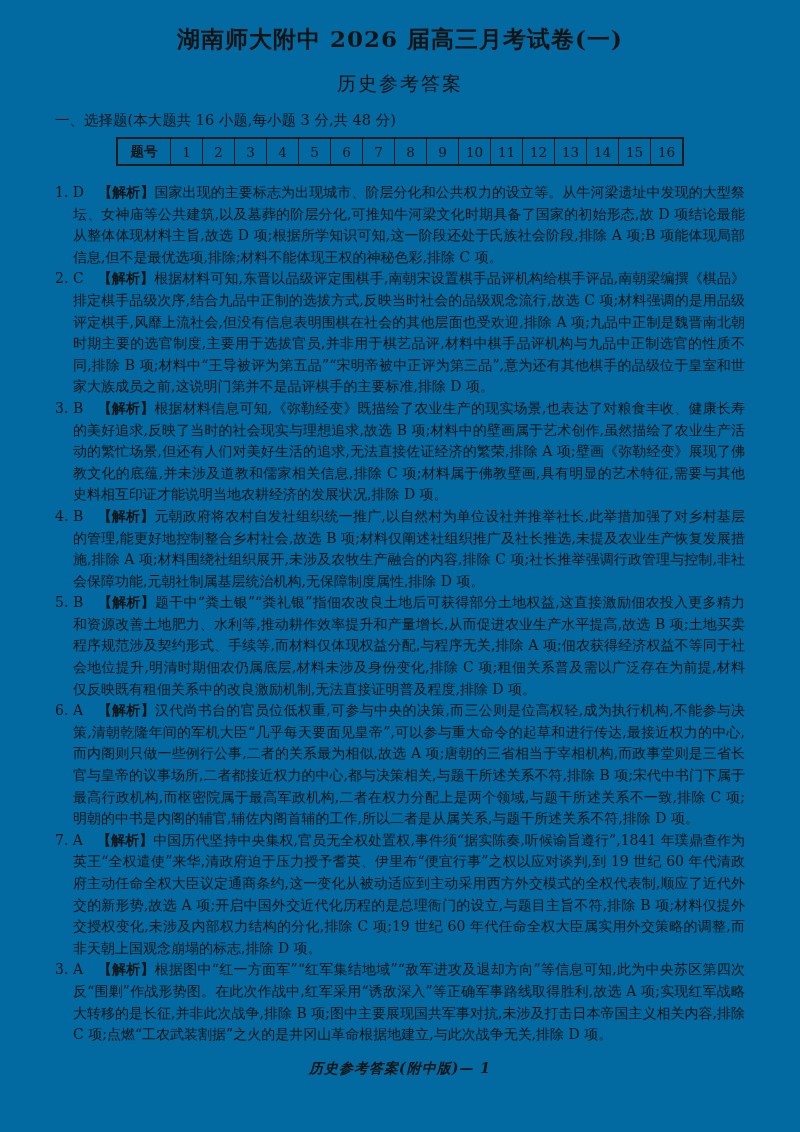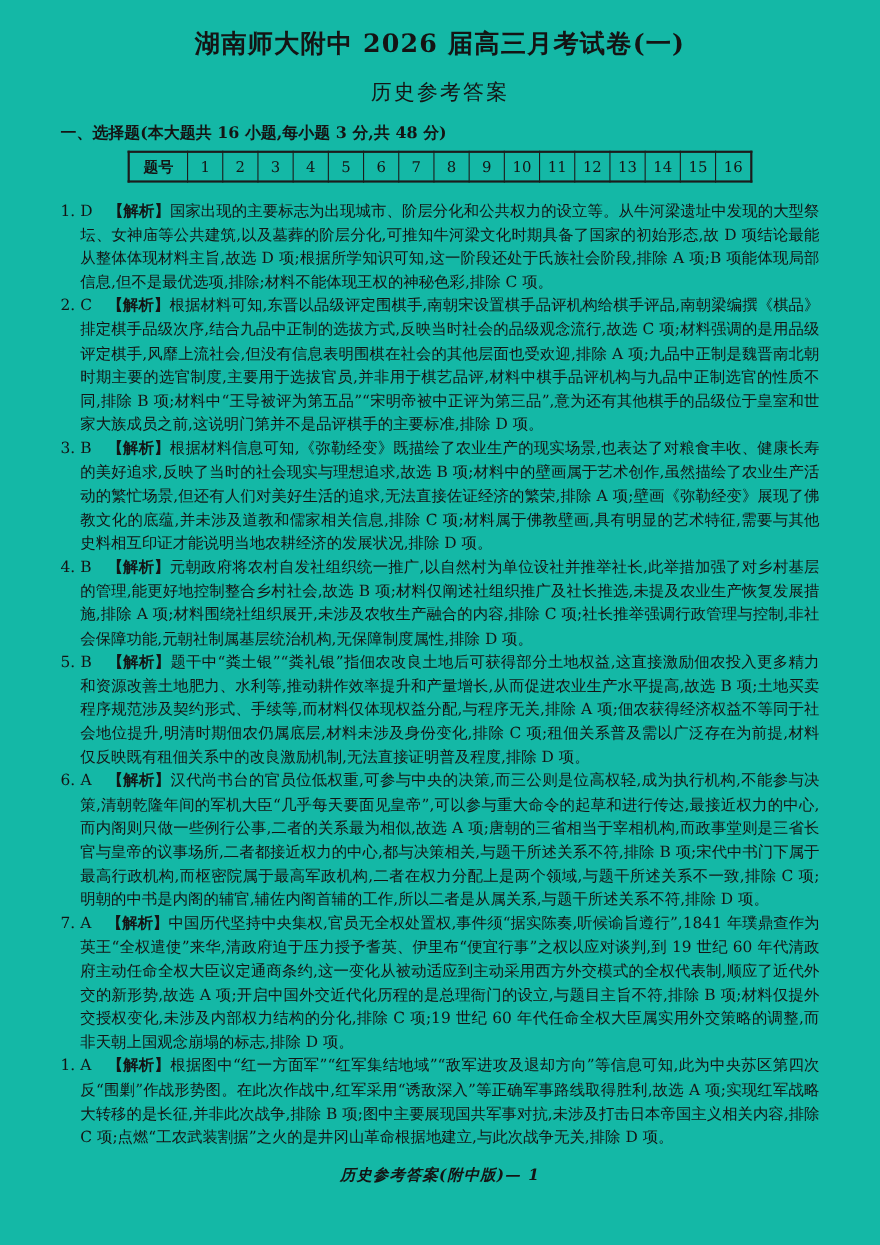--- a/index.html
+++ b/index.html
@@ -1,32 +1,32 @@
 <!DOCTYPE html>
 <html><head>
 <meta charset="utf-8">
 <style>
   html,body { margin:0; padding:0; background:#ffffff; }
   .page {
     width:800px; min-height:1132px; box-sizing:border-box;
     padding:16px 55px 0 55px;
-    background:#14b8a6; color:#141414;
+    background:#0369a1; color:#141414;
     font-family:"DejaVu Serif","Liberation Serif",serif;
     position:relative;
   }
   .exam-title {
     font-size:23px; font-weight:bold; text-align:center;
     margin:8px 0 0 0; letter-spacing:1px;
   }
   .answer-key-title {
     font-size:19px; font-weight:normal; text-align:center;
     margin:16px 0 14px 0; letter-spacing:2px;
   }
   .section-heading {
-    font-weight:bold; font-size:14.5px; margin:6px 0 7px 0;
+    font-weight:normal; font-size:14.5px; margin:6px 0 7px 0;
   }
   table.answer-table {
     border-collapse:collapse; margin:0 auto 10px auto;
     border:2px solid #1c1c1c;
   }
   table.answer-table td {
     border:1px solid #1c1c1c; text-align:center;
     font-size:13.5px; height:25px; padding:0 0;
     min-width:31px;
   }
@@ -80,17 +80,17 @@
   </table>
 
   <div class="explanations" id="explanations">
       <div class="item"><span class="qnum">1. D　</span><b class="tag">【解析】</b><span>国家出现的主要标志为出现城市、阶层分化和公共权力的设立等。从牛河梁遗址中发现的大型祭坛、女神庙等公共建筑,以及墓葬的阶层分化,可推知牛河梁文化时期具备了国家的初始形态,故 D 项结论最能从整体体现材料主旨,故选 D 项;根据所学知识可知,这一阶段还处于氏族社会阶段,排除 A 项;B 项能体现局部信息,但不是最优选项,排除;材料不能体现王权的神秘色彩,排除 C 项。</span></div>
       <div class="item"><span class="qnum">2. C　</span><b class="tag">【解析】</b><span>根据材料可知,东晋以品级评定围棋手,南朝宋设置棋手品评机构给棋手评品,南朝梁编撰《棋品》排定棋手品级次序,结合九品中正制的选拔方式,反映当时社会的品级观念流行,故选 C 项;材料强调的是用品级评定棋手,风靡上流社会,但没有信息表明围棋在社会的其他层面也受欢迎,排除 A 项;九品中正制是魏晋南北朝时期主要的选官制度,主要用于选拔官员,并非用于棋艺品评,材料中棋手品评机构与九品中正制选官的性质不同,排除 B 项;材料中“王导被评为第五品”“宋明帝被中正评为第三品”,意为还有其他棋手的品级位于皇室和世家大族成员之前,这说明门第并不是品评棋手的主要标准,排除 D 项。</span></div>
       <div class="item"><span class="qnum">3. B　</span><b class="tag">【解析】</b><span>根据材料信息可知,《弥勒经变》既描绘了农业生产的现实场景,也表达了对粮食丰收、健康长寿的美好追求,反映了当时的社会现实与理想追求,故选 B 项;材料中的壁画属于艺术创作,虽然描绘了农业生产活动的繁忙场景,但还有人们对美好生活的追求,无法直接佐证经济的繁荣,排除 A 项;壁画《弥勒经变》展现了佛教文化的底蕴,并未涉及道教和儒家相关信息,排除 C 项;材料属于佛教壁画,具有明显的艺术特征,需要与其他史料相互印证才能说明当地农耕经济的发展状况,排除 D 项。</span></div>
       <div class="item"><span class="qnum">4. B　</span><b class="tag">【解析】</b><span>元朝政府将农村自发社组织统一推广,以自然村为单位设社并推举社长,此举措加强了对乡村基层的管理,能更好地控制整合乡村社会,故选 B 项;材料仅阐述社组织推广及社长推选,未提及农业生产恢复发展措施,排除 A 项;材料围绕社组织展开,未涉及农牧生产融合的内容,排除 C 项;社长推举强调行政管理与控制,非社会保障功能,元朝社制属基层统治机构,无保障制度属性,排除 D 项。</span></div>
       <div class="item"><span class="qnum">5. B　</span><b class="tag">【解析】</b><span>题干中“粪土银”“粪礼银”指佃农改良土地后可获得部分土地权益,这直接激励佃农投入更多精力和资源改善土地肥力、水利等,推动耕作效率提升和产量增长,从而促进农业生产水平提高,故选 B 项;土地买卖程序规范涉及契约形式、手续等,而材料仅体现权益分配,与程序无关,排除 A 项;佃农获得经济权益不等同于社会地位提升,明清时期佃农仍属底层,材料未涉及身份变化,排除 C 项;租佃关系普及需以广泛存在为前提,材料仅反映既有租佃关系中的改良激励机制,无法直接证明普及程度,排除 D 项。</span></div>
       <div class="item"><span class="qnum">6. A　</span><b class="tag">【解析】</b><span>汉代尚书台的官员位低权重,可参与中央的决策,而三公则是位高权轻,成为执行机构,不能参与决策,清朝乾隆年间的军机大臣“几乎每天要面见皇帝”,可以参与重大命令的起草和进行传达,最接近权力的中心,而内阁则只做一些例行公事,二者的关系最为相似,故选 A 项;唐朝的三省相当于宰相机构,而政事堂则是三省长官与皇帝的议事场所,二者都接近权力的中心,都与决策相关,与题干所述关系不符,排除 B 项;宋代中书门下属于最高行政机构,而枢密院属于最高军政机构,二者在权力分配上是两个领域,与题干所述关系不一致,排除 C 项;明朝的中书是内阁的辅官,辅佐内阁首辅的工作,所以二者是从属关系,与题干所述关系不符,排除 D 项。</span></div>
       <div class="item"><span class="qnum">7. A　</span><b class="tag">【解析】</b><span>中国历代坚持中央集权,官员无全权处置权,事件须“据实陈奏,听候谕旨遵行”,1841 年璞鼎查作为英王“全权遣使”来华,清政府迫于压力授予耆英、伊里布“便宜行事”之权以应对谈判,到 19 世纪 60 年代清政府主动任命全权大臣议定通商条约,这一变化从被动适应到主动采用西方外交模式的全权代表制,顺应了近代外交的新形势,故选 A 项;开启中国外交近代化历程的是总理衙门的设立,与题目主旨不符,排除 B 项;材料仅提外交授权变化,未涉及内部权力结构的分化,排除 C 项;19 世纪 60 年代任命全权大臣属实用外交策略的调整,而非天朝上国观念崩塌的标志,排除 D 项。</span></div>
-      <div class="item"><span class="qnum">1. A　</span><b class="tag">【解析】</b><span>根据图中“红一方面军”“红军集结地域”“敌军进攻及退却方向”等信息可知,此为中央苏区第四次反“围剿”作战形势图。在此次作战中,红军采用“诱敌深入”等正确军事路线取得胜利,故选 A 项;实现红军战略大转移的是长征,并非此次战争,排除 B 项;图中主要展现国共军事对抗,未涉及打击日本帝国主义相关内容,排除 C 项;点燃“工农武装割据”之火的是井冈山革命根据地建立,与此次战争无关,排除 D 项。</span></div>
+      <div class="item"><span class="qnum">3. A　</span><b class="tag">【解析】</b><span>根据图中“红一方面军”“红军集结地域”“敌军进攻及退却方向”等信息可知,此为中央苏区第四次反“围剿”作战形势图。在此次作战中,红军采用“诱敌深入”等正确军事路线取得胜利,故选 A 项;实现红军战略大转移的是长征,并非此次战争,排除 B 项;图中主要展现国共军事对抗,未涉及打击日本帝国主义相关内容,排除 C 项;点燃“工农武装割据”之火的是井冈山革命根据地建立,与此次战争无关,排除 D 项。</span></div>
     </div>
 
   <div class="page-footer">历史参考答案(附中版)— 1</div>
 </div>
 
 </body></html>

